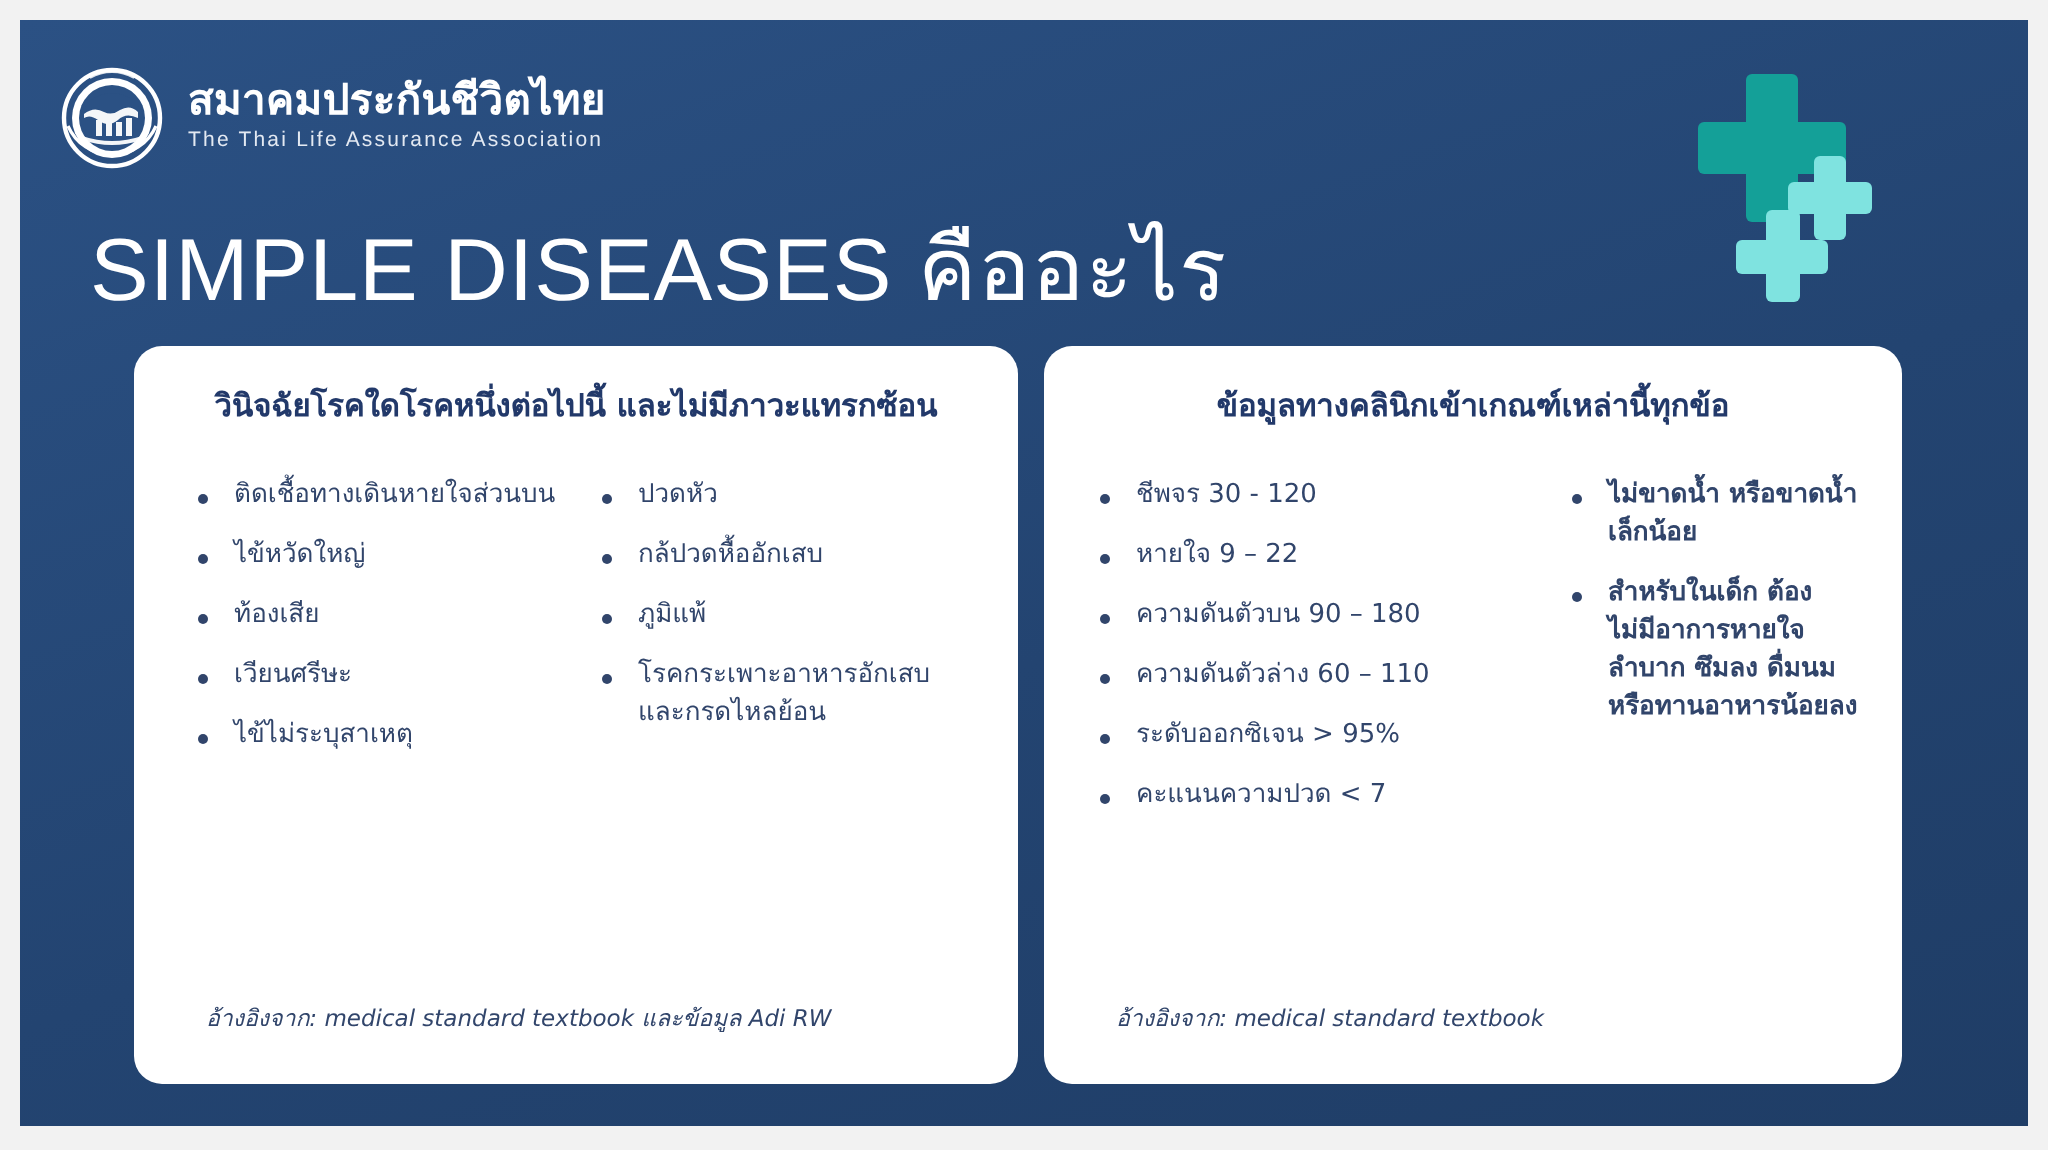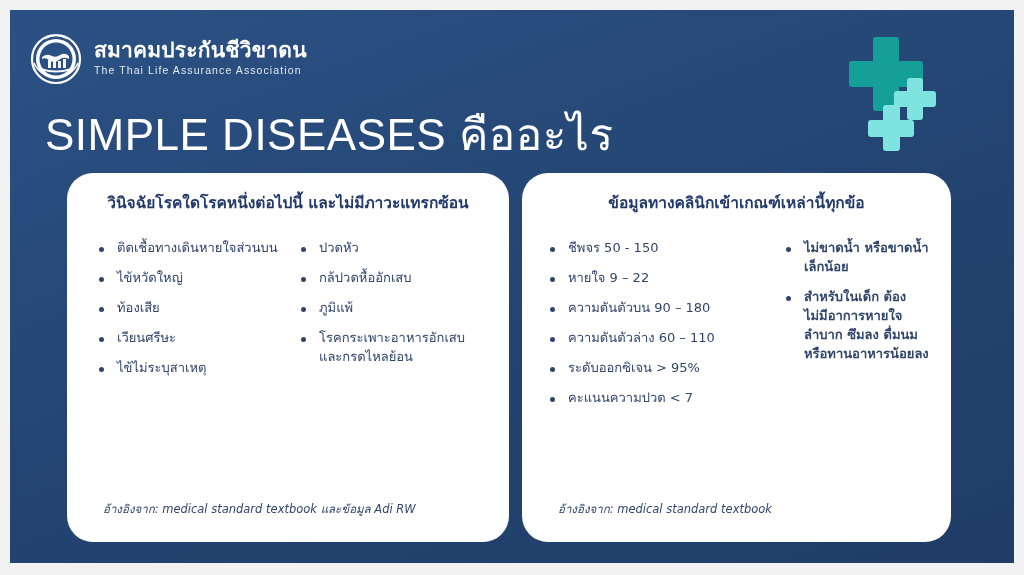--- a/index.html
+++ b/index.html
@@ -58,21 +58,21 @@
     font-weight:400;
     letter-spacing:.5px;
     font-family:"Liberation Sans","DejaVu Sans",sans-serif;
     white-space:nowrap;
   }
 
   
   .card{
     position:absolute;top:163px;height:369px;
     background:#ffffff;
-    border-radius:26px;
+    border-radius:14px;
     box-sizing:border-box;
     padding:20px 22px 0 22px;
   }
   #card-left{left:57px;width:442px;}
   #card-right{left:512px;width:429px;}
 
   .card-title{
     text-align:center;
     color:#22396a;
     font-weight:bold;
@@ -150,21 +150,21 @@
         </g>
         <g stroke="#ffffff" stroke-width="1.6" fill="none">
           <path d="M6 33 a24 24 0 0 0 44 0"></path>
         </g>
         <g fill="#ffffff" font-size="3" font-family="'Liberation Sans',sans-serif">
           <path d="M17 9 a22 22 0 0 1 22 0" stroke="#ffffff" stroke-width="1" fill="none" opacity=".85"></path>
         </g>
       </svg>
     </div>
     <div id="logo-text">
-      <div id="org-name-th">สมาคมประกันชีวิขาดน</div>
+      <div id="org-name-th">สมาคมประกันชีวิตไทย</div>
       <div id="org-name-en">The Thai Life Assurance Association</div>
     </div>
   </div>
 
   <div id="slide-title">SIMPLE DISEASES คืออะไร</div>
 
   <div class="card" id="card-left">
     <div class="card-title">วินิจฉัยโรคใดโรคหนึ่งต่อไปนี้ และไม่มีภาวะแทรกซ้อน</div>
     <div class="cols">
       <div class="col">
@@ -186,21 +186,21 @@
       </div>
     </div>
     <div class="footnote">อ้างอิงจาก: medical standard textbook และข้อมูล Adi RW</div>
   </div>
 
   <div class="card" id="card-right">
     <div class="card-title">ข้อมูลทางคลินิกเข้าเกณฑ์เหล่านี้ทุกข้อ</div>
     <div class="cols">
       <div class="col">
         <ul class="bullets">
-          <li>ชีพจร 50 - 150</li>
+          <li>ชีพจร 30 - 120</li>
           <li>หายใจ 9 – 22</li>
           <li>ความดันตัวบน 90 – 180</li>
           <li>ความดันตัวล่าง 60 – 110</li>
           <li>ระดับออกซิเจน &gt; 95%</li>
           <li>คะแนนความปวด &lt; 7</li>
         </ul>
       </div>
       <div class="col">
         <ul class="bullets">
           <li>ไม่ขาดน้ำ หรือขาดน้ำเล็กน้อย</li>

